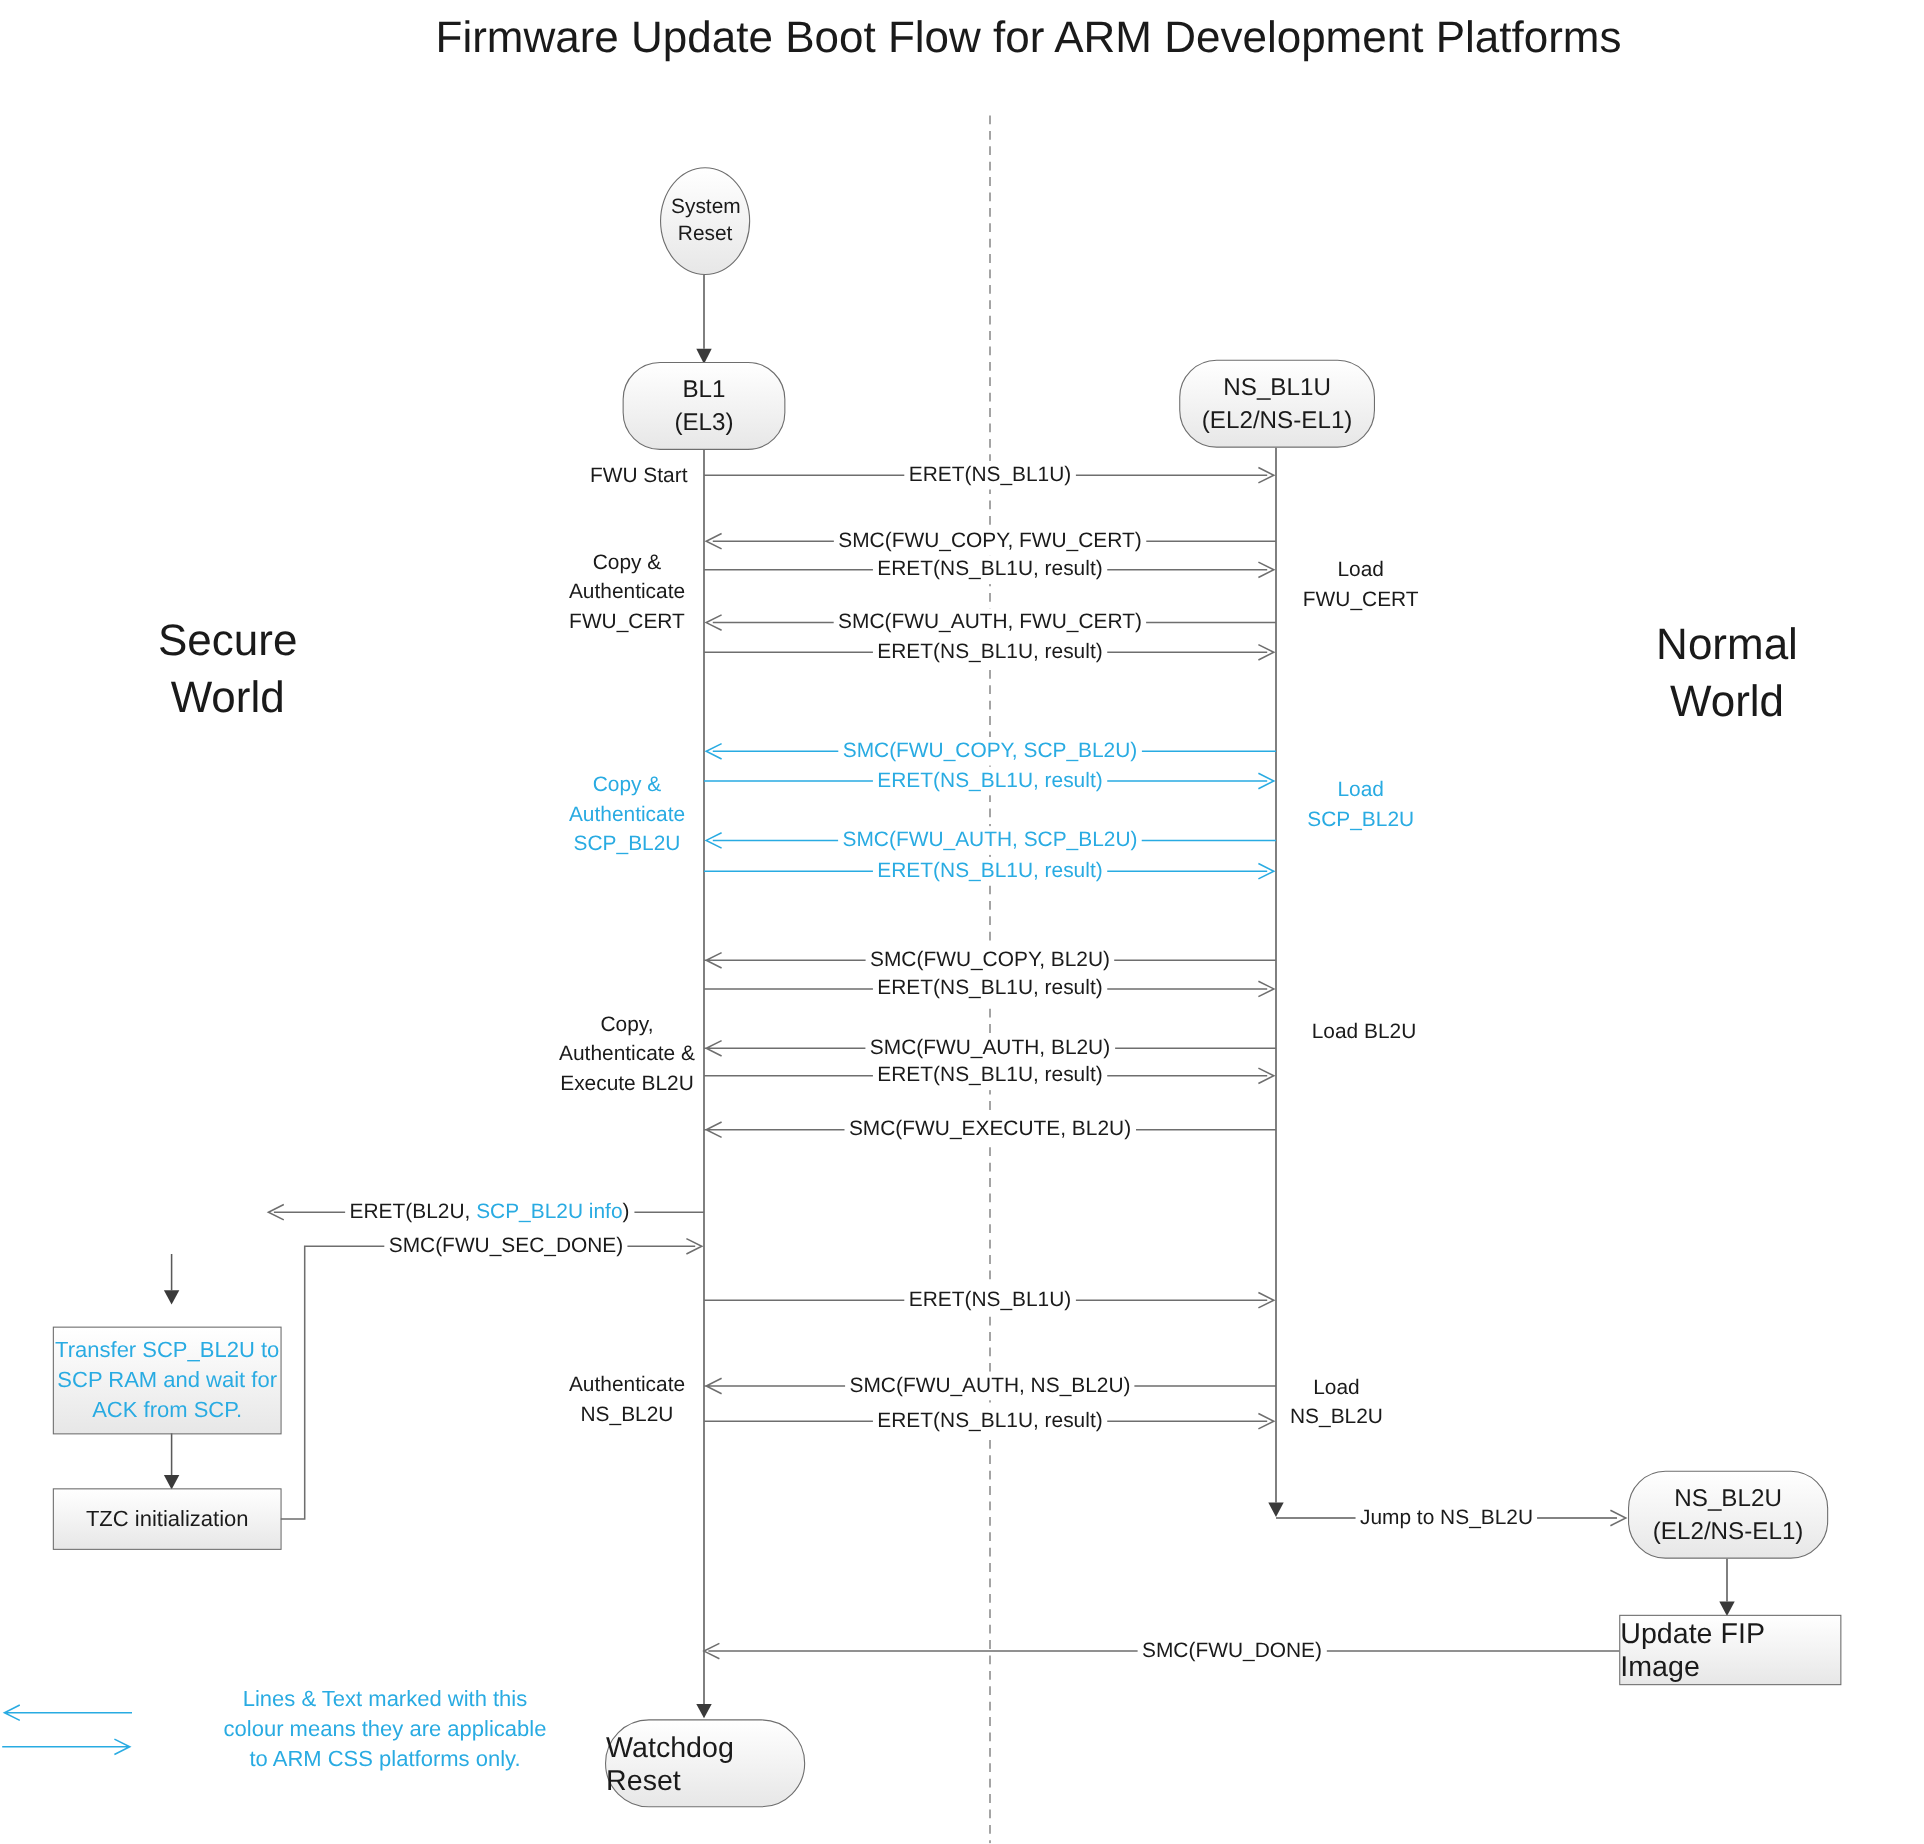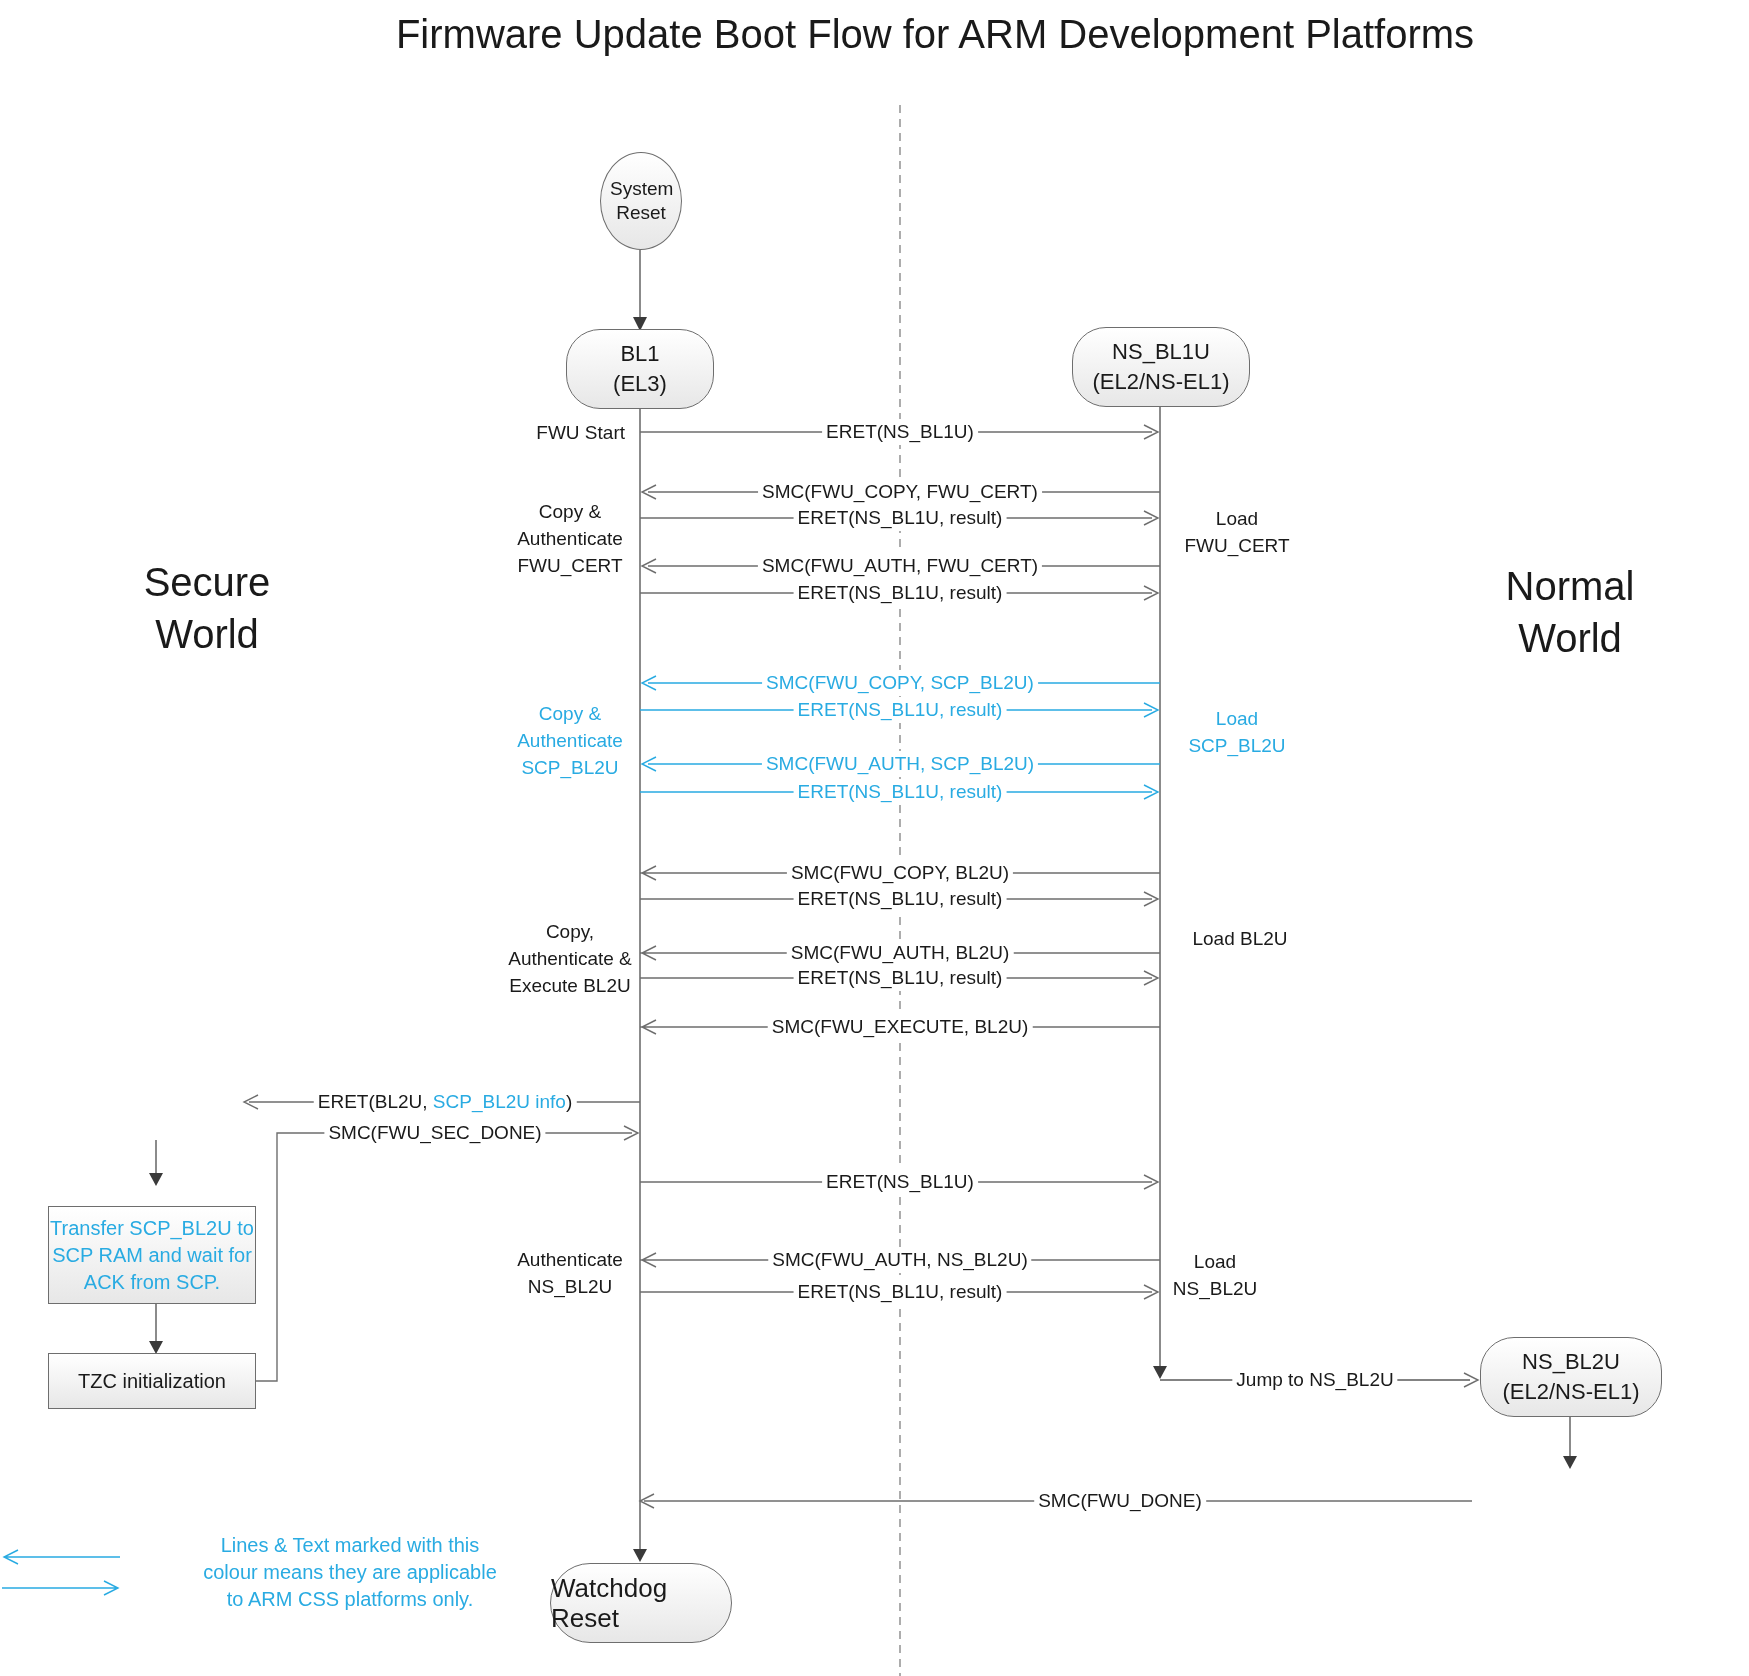--- a/index.html
+++ b/index.html
@@ -112,39 +112,42 @@
   </div>
 
   <div class="node" style="left:48px;top:1353px;width:208px;height:56px;">
     <div class="boxtxt">TZC initialization</div>
   </div>
 
   <div class="node round" style="left:550px;top:1563px;width:182px;height:80px;border-radius:40px;font-size:26px;">
     <div>Watchdog Reset</div>
   </div>
 
+  <div class="node" style="left:1472px;top:1468px;width:202px;height:64px;font-size:26px;">
+    <div>Update FIP Image</div>
+  </div>
 
   <div class="lbl ctr" style="left:900px;top:419px;">ERET(NS_BL1U)</div>
   <div class="lbl ctr" style="left:900px;top:479px;">SMC(FWU_COPY, FWU_CERT)</div>
   <div class="lbl ctr" style="left:900px;top:505px;">ERET(NS_BL1U, result)</div>
   <div class="lbl ctr" style="left:900px;top:553px;">SMC(FWU_AUTH, FWU_CERT)</div>
   <div class="lbl ctr" style="left:900px;top:580px;">ERET(NS_BL1U, result)</div>
   <div class="lbl ctr cyan" style="left:900px;top:670px;">SMC(FWU_COPY, SCP_BL2U)</div>
   <div class="lbl ctr cyan" style="left:900px;top:697px;">ERET(NS_BL1U, result)</div>
   <div class="lbl ctr cyan" style="left:900px;top:751px;">SMC(FWU_AUTH, SCP_BL2U)</div>
   <div class="lbl ctr cyan" style="left:900px;top:779px;">ERET(NS_BL1U, result)</div>
   <div class="lbl ctr" style="left:900px;top:860px;">SMC(FWU_COPY, BL2U)</div>
   <div class="lbl ctr" style="left:900px;top:886px;">ERET(NS_BL1U, result)</div>
   <div class="lbl ctr" style="left:900px;top:940px;">SMC(FWU_AUTH, BL2U)</div>
   <div class="lbl ctr" style="left:900px;top:965px;">ERET(NS_BL1U, result)</div>
   <div class="lbl ctr" style="left:900px;top:1014px;">SMC(FWU_EXECUTE, BL2U)</div>
 
   <div class="lbl ctr" style="left:445px;top:1089px;text-align:right;"><span>ERET(BL2U, </span><span class="cyan">SCP_BL2U info</span><span>)</span></div>
 
-  <div class="lbl ctr" style="left:435px;top:1120px;">SMC(FWU_SEC_DONE)</div>
+  <div class="lbl ctr" style="left:460px;top:1120px;">SMC(FWU_SEC_DONE)</div>
   <div class="lbl ctr" style="left:900px;top:1169px;">ERET(NS_BL1U)</div>
   <div class="lbl ctr" style="left:900px;top:1247px;">SMC(FWU_AUTH, NS_BL2U)</div>
   <div class="lbl ctr" style="left:900px;top:1279px;">ERET(NS_BL1U, result)</div>
   <div class="lbl ctr" style="left:1120px;top:1488px;">SMC(FWU_DONE)</div>
   <div class="lbl ctr" style="left:1315px;top:1367px;">Jump to NS_BL2U</div>
 
   <div class="annot" style="left:500px;top:419px;width:125px;text-align:right;white-space:nowrap;">FWU Start</div>
   <div class="annot ctr" style="left:570px;top:498px;">Copy &amp;
 Authenticate
 FWU_CERT</div>

